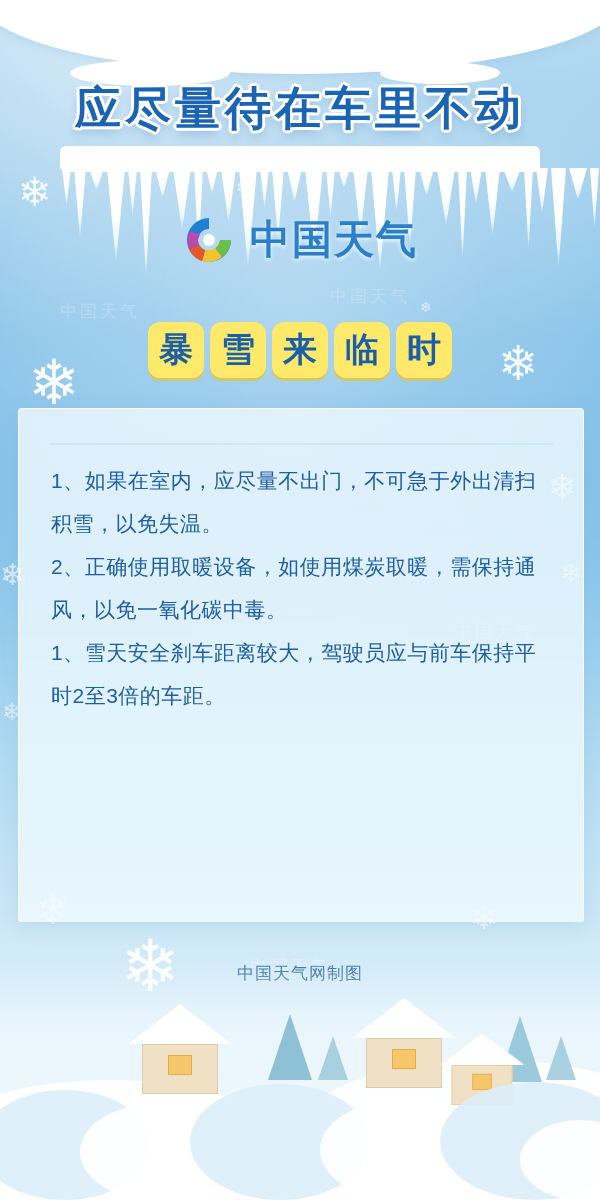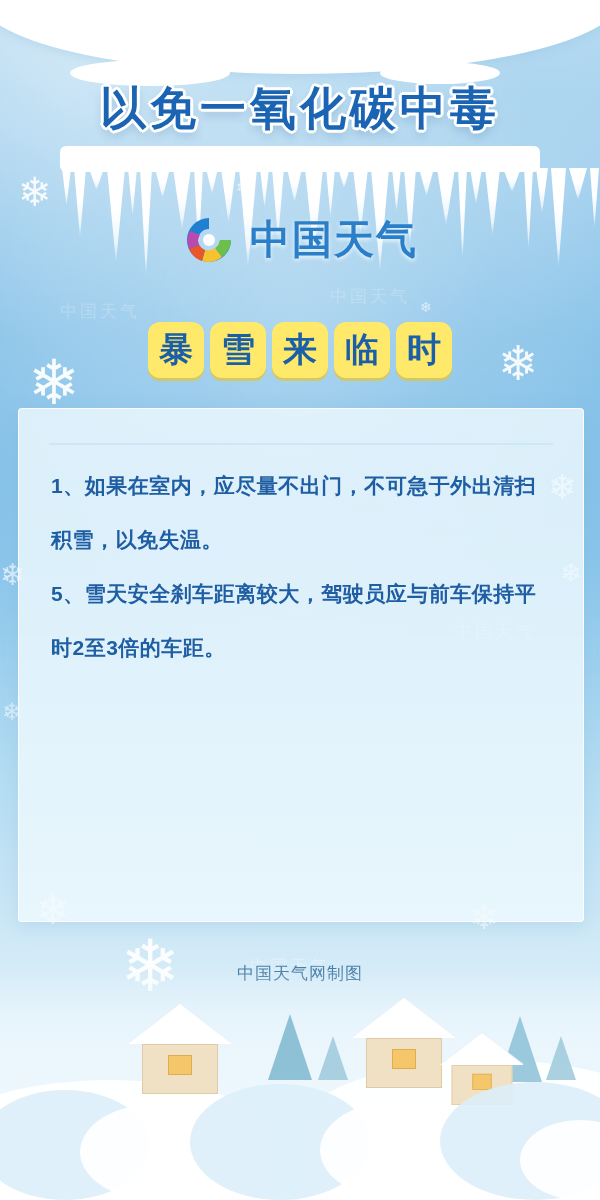--- a/index.html
+++ b/index.html
@@ -213,25 +213,24 @@
     width: 504px;
     height: 2px;
     background: #cfe6f4;
   }
   .card-body {
     position: absolute;
     left: 32px;
     top: 50px;
     width: 500px;
     font-size: 21px;
-    line-height: 54px;
+    line-height: 43px;
     color: #1f5ea3;
     font-family: "Liberation Sans", sans-serif;
     letter-spacing: 0.5px;
-    font-weight: bold;
   }
   .card-body p {
     margin: 0;
   }
 
   
   .credit {
     position: absolute;
     left: 0;
     top: 962px;
@@ -316,21 +315,21 @@
   <div class="sky-glow"></div>
 
   <div class="watermark wm1">中国天气</div>
   <div class="watermark wm2">中国天气</div>
   <div class="watermark wm3">中国天气</div>
   <div class="watermark wm5">中国天气</div>
   <div class="watermark wm4">中国天气</div>
 
   <div class="snowcap"></div>
 
-  <div class="title">以免一氧化碳中毒</div>
+  <div class="title">应尽量待在车里不动</div>
 
   <div class="icicle-band"></div>
   <div class="icicles" id="icicles">
       <div class="ic" style="left: 2px; height: 38px; width: 9px;"></div>
       <div class="ic" style="left: 14px; height: 70px; width: 12px;"></div>
       <div class="ic" style="left: 29px; height: 22px; width: 15px;"></div>
       <div class="ic" style="left: 47px; height: 95px; width: 18px;"></div>
       <div class="ic" style="left: 68px; height: 48px; width: 9px;"></div>
       <div class="ic" style="left: 80px; height: 110px; width: 12px;"></div>
       <div class="ic" style="left: 95px; height: 30px; width: 15px;"></div>
@@ -394,21 +393,22 @@
   <div class="flake" style="left:120px; top:930px; font-size:72px; opacity:.95;">❄</div>
   <div class="flake" style="left:36px;  top:890px; font-size:40px; opacity:.85;">❄</div>
   <div class="flake" style="left:470px; top:900px; font-size:34px; opacity:.8;">❄</div>
   <div class="flake" style="left:236px; top:180px; font-size:16px; opacity:.7;">❄</div>
   <div class="flake" style="left:420px; top:300px; font-size:14px; opacity:.6;">❄</div>
 
   <div class="card">
     <div class="card-rule"></div>
     <div class="card-body">
       <p>1、如果在室内，应尽量不出门，不可急于外出清扫积雪，以免失温。</p>
-      <p>5、雪天安全刹车距离较大，驾驶员应与前车保持平时2至3倍的车距。</p>
+      <p>2、正确使用取暖设备，如使用煤炭取暖，需保持通风，以免一氧化碳中毒。</p>
+      <p>1、雪天安全刹车距离较大，驾驶员应与前车保持平时2至3倍的车距。</p>
     </div>
   </div>
 
   <div class="credit">中国天气网制图</div>
 
   <div class="ground">
     <div class="hill" style="left:-60px; width:340px; height:120px;"></div>
     <div class="hill" style="left:300px; width:380px; height:140px;"></div>
 
     <div class="tree" style="left:268px; bottom:120px;"></div>

